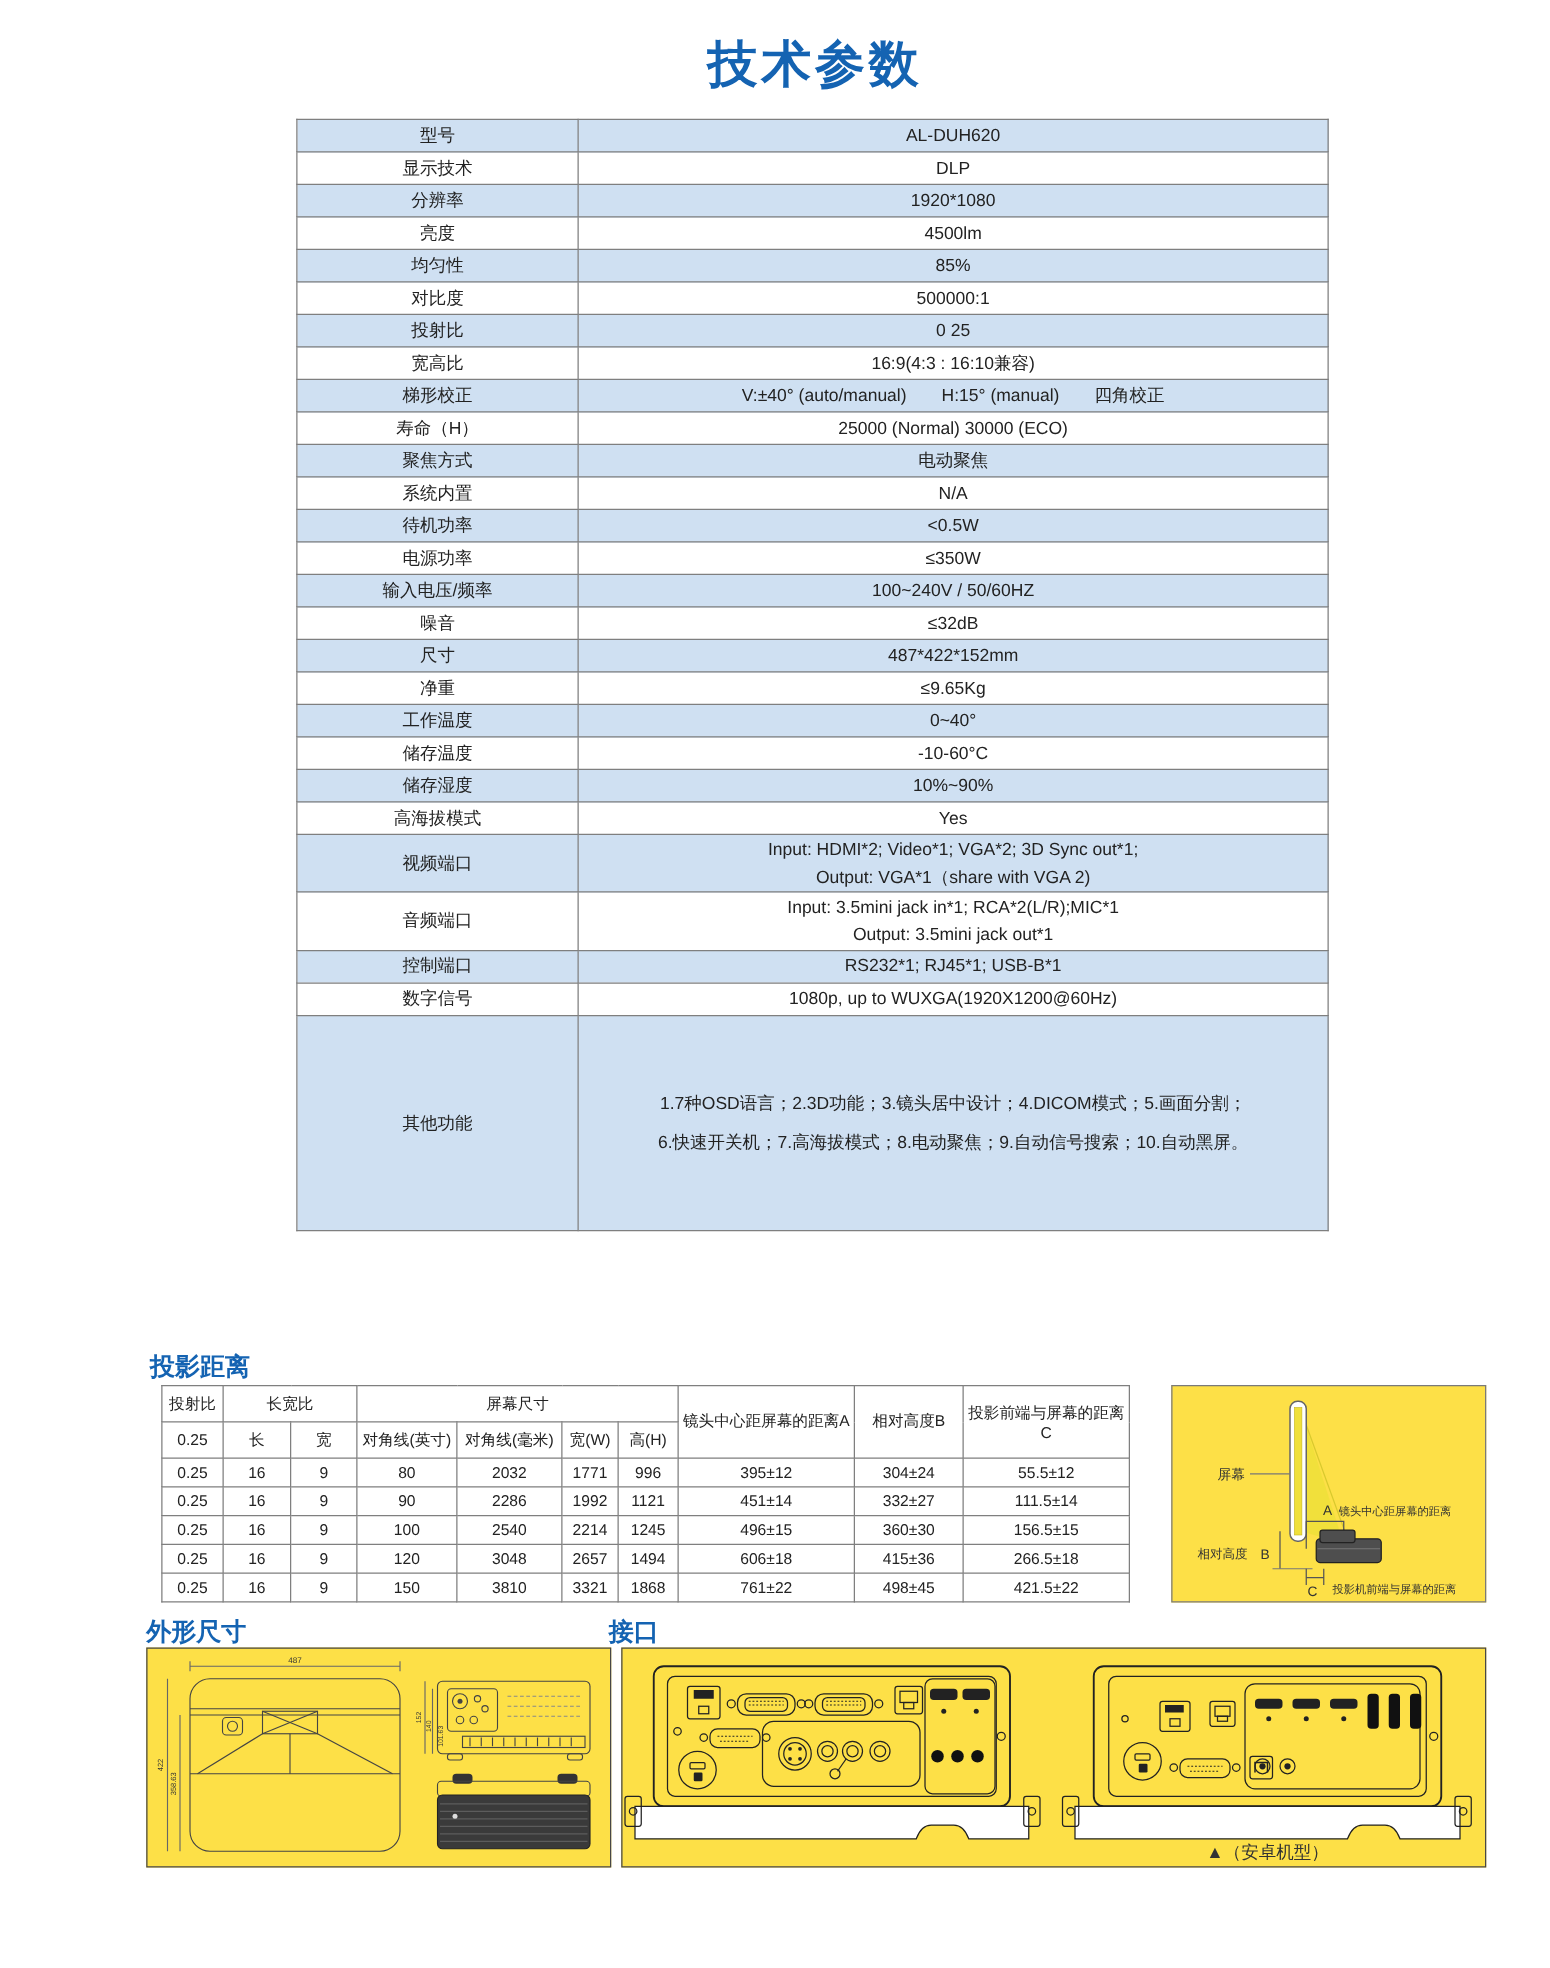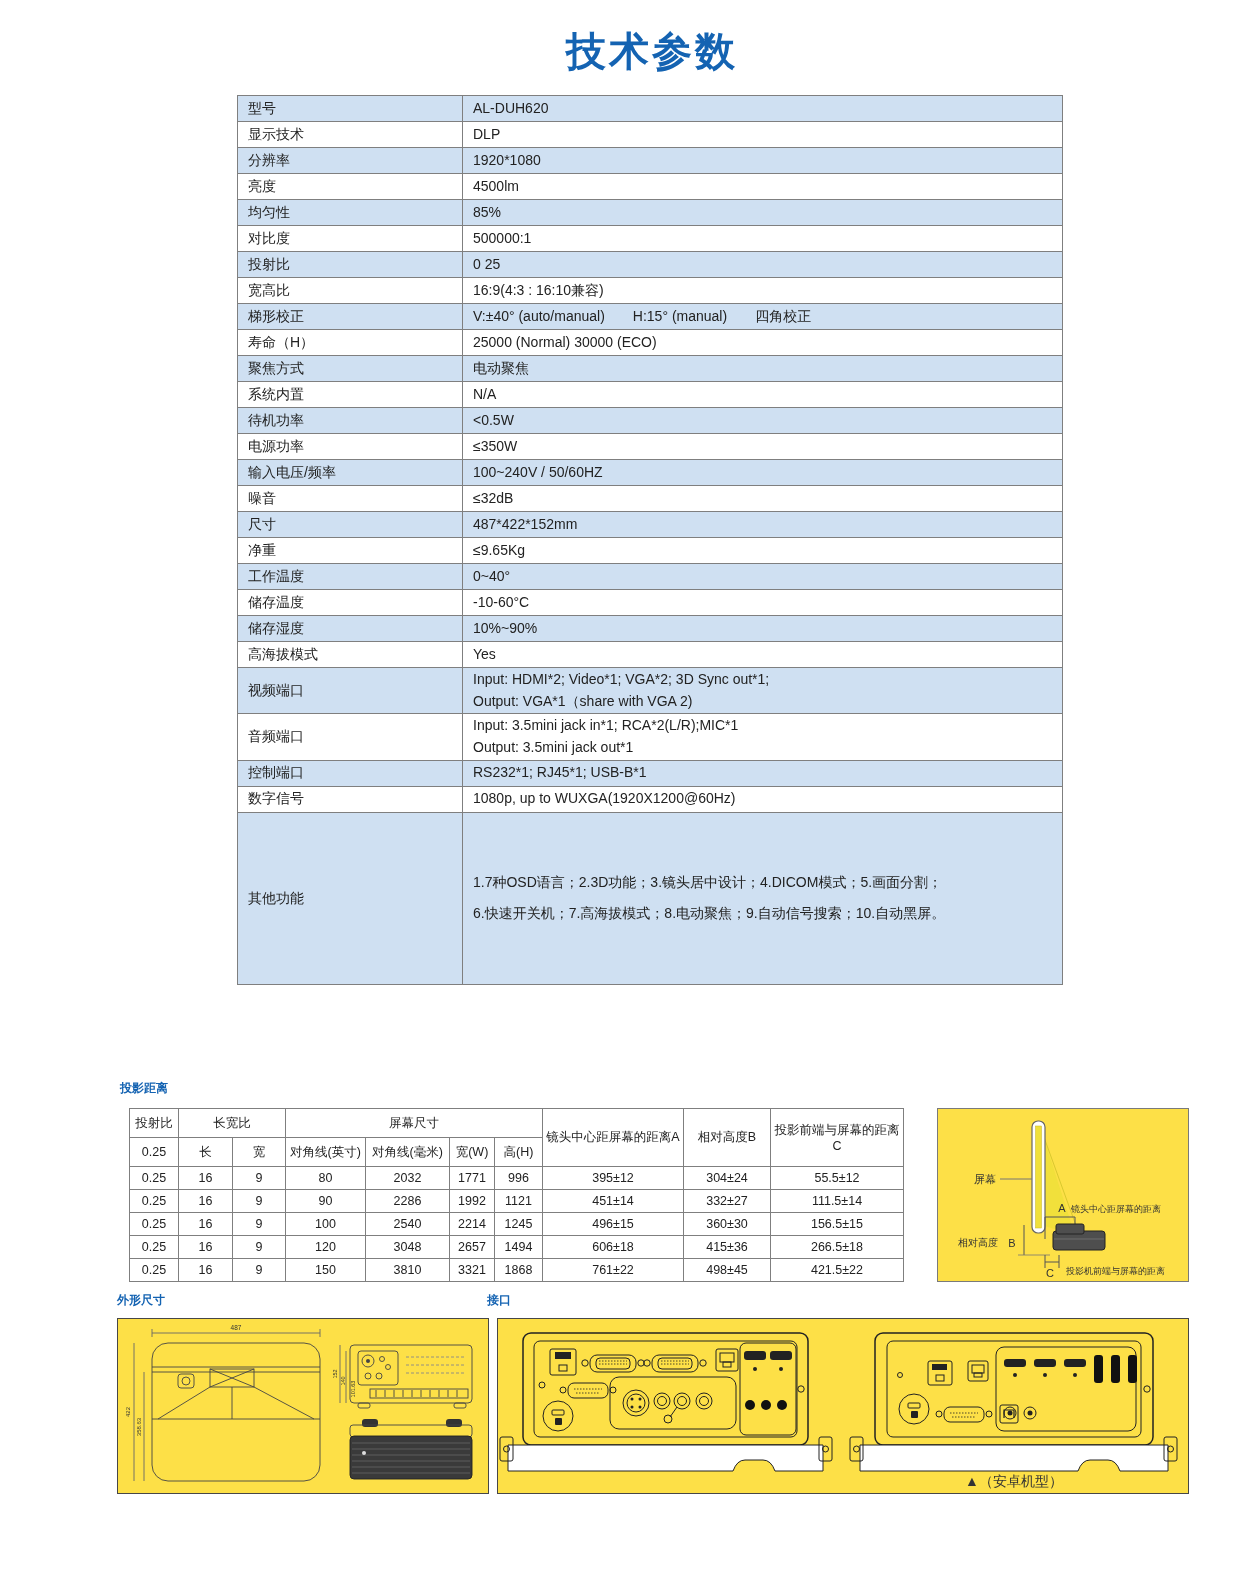--- a/index.html
+++ b/index.html
@@ -14,28 +14,28 @@
 
   .title{position:absolute;top:24px;left:0;width:100%;text-align:center;
     font-size:40px;font-weight:bold;color:var(--accent-blue,#1463b2);letter-spacing:3px;}
 
   
   .spec-table{position:absolute;left:205px;top:95px;width:825px;
     border-collapse:collapse;table-layout:fixed;font-size:14px;color:#222;
     border:1px solid #5e5e5e;}
   .spec-table col.c-label{width:225px;}
   .spec-table col.c-value{width:600px;}
-  .spec-table td{border:1px solid var(--border-gray,#7f7f7f);
+  .spec-table td{border:1px solid var(--border-gray,#7f7f7f);text-align:center;
     vertical-align:middle;padding:1px 10px;line-height:1.55;white-space:pre-line;}
   .spec-table tr{height:26px;}
   .spec-table tbody tr:nth-child(odd) td{background:var(--row-blue,#cfe0f2);}
   .spec-table tbody tr:last-child{height:172px;}
   .spec-table tbody tr:last-child td{line-height:2.2;}
 
-  .sec-heading{position:absolute;font-size:12px;font-weight:bold;color:var(--accent-blue,#1463b2);}
+  .sec-heading{position:absolute;font-size:20px;font-weight:bold;color:var(--accent-blue,#1463b2);}
   .proj-heading{left:88px;top:1080px;}
   .dim-heading{left:85px;top:1292px;}
   .io-heading{left:455px;top:1292px;}
 
   
   .proj-table{position:absolute;left:97px;top:1108px;width:774px;
     border-collapse:collapse;table-layout:fixed;font-size:12.5px;color:#222;
     border:1px solid #5e5e5e;}
   .proj-table th,.proj-table td{border:1px solid var(--border-gray,#7f7f7f);
     text-align:center;vertical-align:middle;font-weight:normal;padding:0 2px;}

